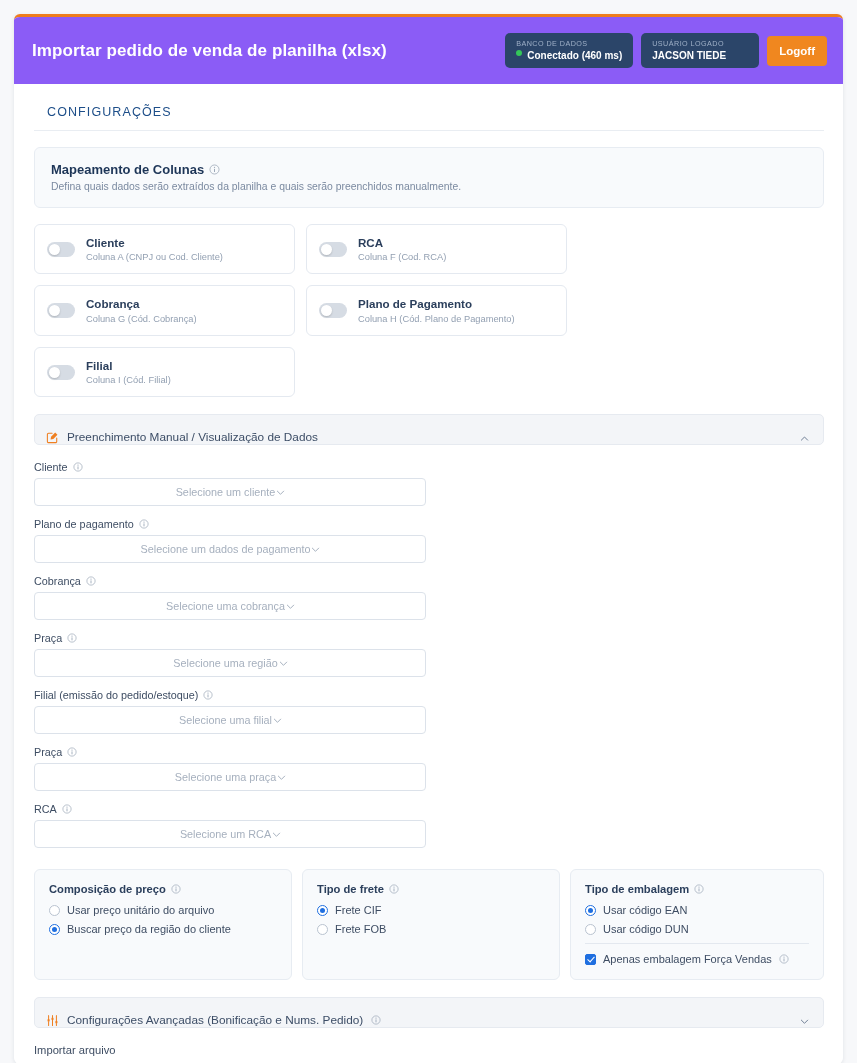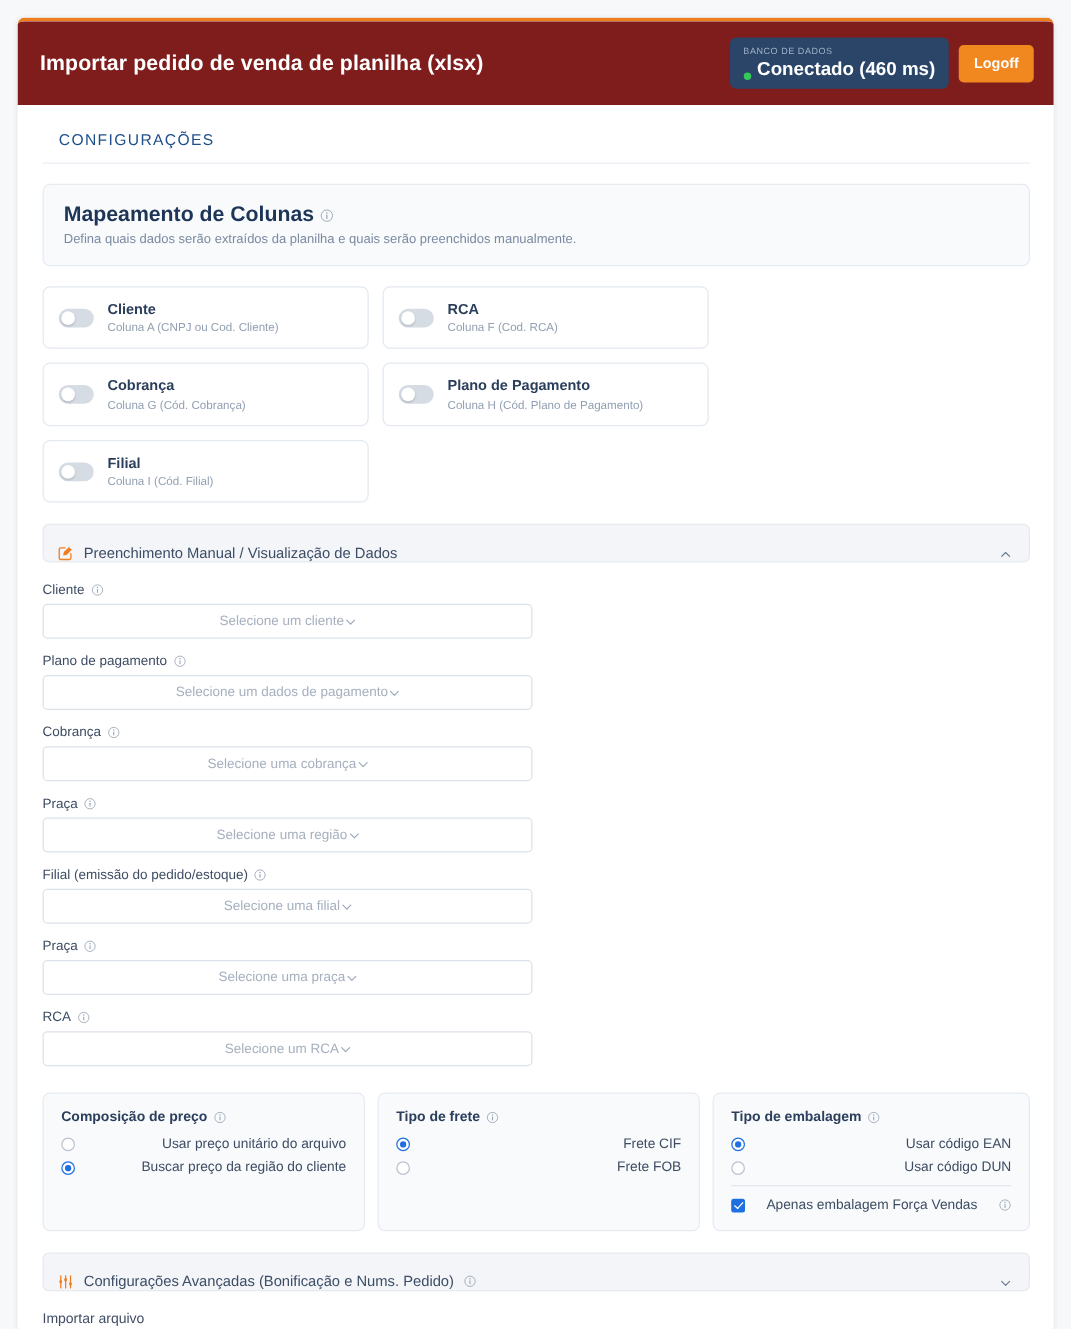--- a/index.html
+++ b/index.html
@@ -23,21 +23,21 @@
     background:#ffffff;
     border-radius:6px;
     border-top:3px solid #ee7d1e;
     box-shadow:0 1px 4px rgba(20,35,60,.10);
     overflow:hidden;
     min-height:1031px;
   }
 
   
   .hdr{
-    background:#7f1d1d;
+    background:#8b5cf6;
     height:67px;
     display:flex;align-items:center;justify-content:space-between;
     padding:0 16px 0 18px;
   }
   .hdr-title{
     color:#ffffff;
     font-size:17px;
     font-weight:bold;
     letter-spacing:.1px;
   }
@@ -51,23 +51,23 @@
   .hdr-box .lbl{
     color:#9fb0c7;
     font-size:7.2px;
     letter-spacing:.45px;
     text-transform:uppercase;
     display:block;
     margin-bottom:2px;
   }
   .hdr-box .val{
     color:#ffffff;
-    font-size:15px;
+    font-size:10px;
     font-weight:bold;
-    display:flex;align-items:flex-end;gap:5px;
+    display:flex;align-items:flex-start;gap:5px;
     white-space:nowrap;
   }
   .dot{
     width:6px;height:6px;border-radius:50%;
     background:#34c759;display:inline-block;flex:none;
   }
   .logoff{
     background:#f0871f;
     color:#fff;
     border:none;
@@ -93,21 +93,21 @@
   .map-panel{
     background:#f8fafc;
     border:1px solid #e7ecf2;
     border-radius:6px;
     padding:14px 16px 15px 16px;
     display:flex;align-items:center;justify-content:space-between;
     gap:14px;
     margin:0 0 16px 0;
   }
   .map-t{
-    font-size:17px;font-weight:bold;color:#1d3557;
+    font-size:13px;font-weight:bold;color:#1d3557;
     display:flex;align-items:center;gap:5px;margin-bottom:4px;
   }
   .map-s{font-size:10.4px;color:#7b8aa0;}
   .pill{
     display:flex;align-items:center;gap:10px;
     border:1px solid #d8e0ea;
     border-radius:18px;
     background:#fff;
     padding:7px 8px 7px 16px;
     white-space:nowrap;
@@ -183,21 +183,21 @@
     padding:13px 14px 14px 14px;
     min-height:101px;
   }
   .opan:nth-child(1){width:258px;}
   .opan:nth-child(2){width:258px;}
   .opan:nth-child(3){width:254px;}
   .opan .ot{
     font-size:11.2px;font-weight:bold;color:#2b3f5c;
     display:flex;align-items:center;gap:5px;margin-bottom:9px;
   }
-  .opt{display:flex;align-items:center;gap:7px;font-size:11px;color:#3e4d63;margin-bottom:7px;justify-content:space-between;}
+  .opt{display:flex;align-items:center;gap:7px;font-size:11px;color:#3e4d63;margin-bottom:7px;}
   .rd{
     width:11px;height:11px;border-radius:50%;
     border:1px solid #b9c3d0;background:#fff;flex:none;position:relative;cursor:pointer;
   }
   .rd.on{border-color:#1f6fe0;}
   .rd.on::after{
     content:"";position:absolute;top:2px;left:2px;
     width:5px;height:5px;border-radius:50%;background:#1f6fe0;
   }
   .divider{height:1px;background:#e3e8ef;margin:8px 0 9px 0;}
@@ -228,20 +228,24 @@
       <div class="hdr-right">
 
         <div class="hdr-box">
           <span class="lbl">BANCO DE DADOS</span>
           <span class="val">
             <i class="dot"></i>
             <em style="font-style:normal">Conectado (460 ms)</em>
           </span>
         </div>
 
+        <div class="hdr-box">
+          <span class="lbl">USUÁRIO LOGADO</span>
+          <span class="val">JACSON TIEDE</span>
+        </div>
 
         <button class="logoff">Logoff</button>
       </div>
     </div>
 
     <div class="body">
 
       <div class="sec-title">CONFIGURAÇÕES</div>
       <div class="hr"></div>
 

